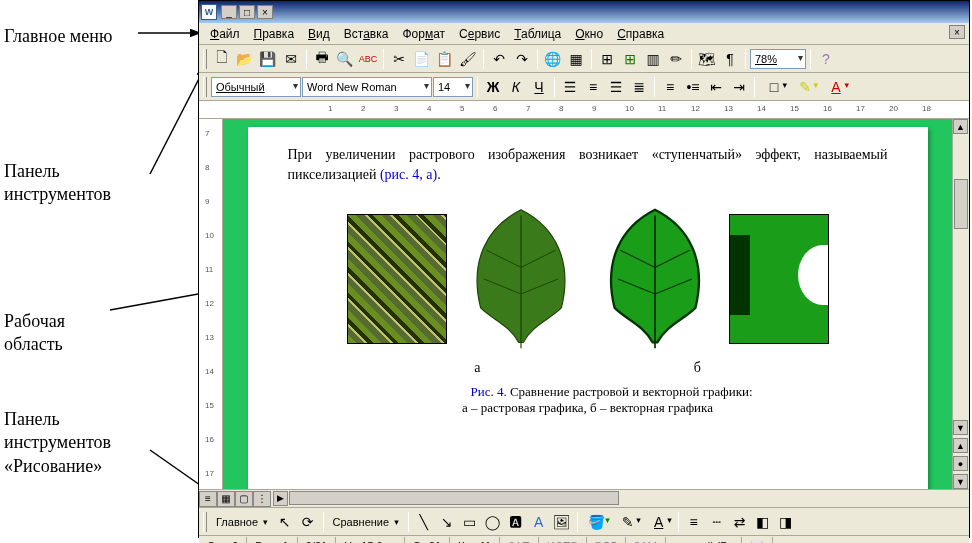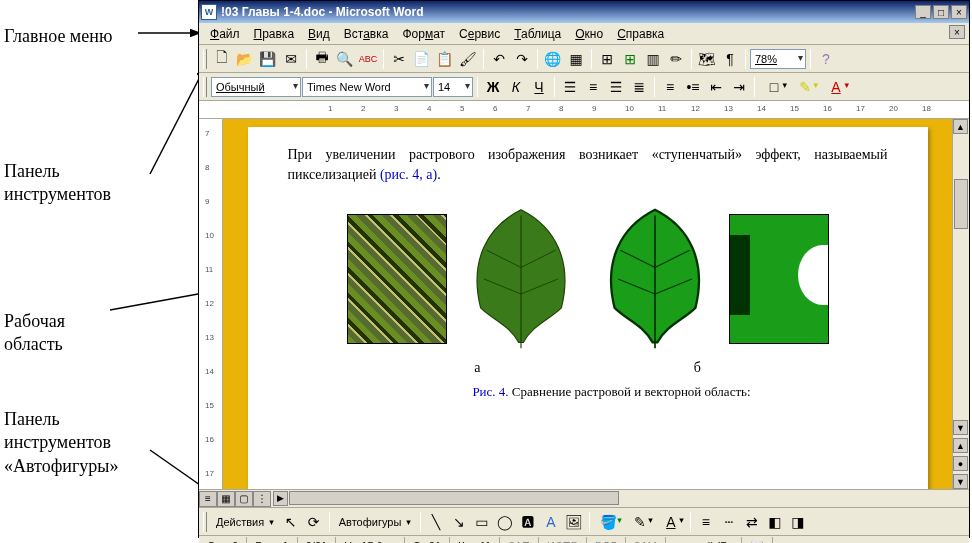--- a/index.html
+++ b/index.html
@@ -28,21 +28,21 @@
   .tcombo { height: 20px; background: #fff; border: 1px solid #7f9db9; padding: 1px 16px 1px 4px; font-size: 11px; position: relative; display:flex; align-items:center;}
   .tcombo::after { content: "▾"; position: absolute; right: 2px; top: 2px; font-size: 10px; color:#333;}
   .zoom-combo { width: 56px; text-decoration: underline; }
   
   .ruler-h { height: 18px; background: #fff; border-bottom: 1px solid #aca899; position: relative; font-size:8px; color:#555;}
   .ruler-h-inner { position:absolute; left:30px; right:20px; top:0; bottom:0; display:flex; align-items:center;}
   .ruler-num { position:absolute; top:3px; font-size:8px;}
   
   .workarea { display: flex; height: 370px; background: #808080; }
   .ruler-v { width: 24px; background: #fff; border-right: 1px solid #aca899; position:relative;}
-  .docview { flex: 1; background: #eab308; overflow: hidden; position: relative; }
+  .docview { flex: 1; background: #22c55e; overflow: hidden; position: relative; }
   .page { background: #fff; margin: 8px auto 0; width: 680px; min-height: 370px; box-shadow: 2px 2px 4px rgba(0,0,0,.3); padding: 18px 40px; position:relative;}
   .doc-text { font-family: "Times New Roman", serif; font-size: 14px; color: #000; text-align: justify; line-height:1.4;}
   .doc-text .link { color: #0000cc; }
   
   .figures { display: flex; justify-content: center; gap: 14px; margin-top: 20px; align-items:center;}
   .fig { width: 100px; height: 130px; border: 1px solid #000; position: relative; }
   .pixelated { background:
     repeating-linear-gradient(45deg, #6b8e23 0 6px, #556b2f 6px 12px, #c0c070 12px 14px, #223300 14px 18px);
     image-rendering: pixelated;
   }
@@ -87,41 +87,40 @@
     <span>Панель</span><br>
     <span>инструментов</span><br>
   </div>
   <div class="label-block" style="top:310px; left:4px;">
     <span>Рабочая</span><br>
     <span>область</span>
   </div>
   <div class="label-block" style="top:408px; left:4px;">
     <span>Панель</span><br>
     <span>инструментов</span><br>
-    <span>«Автофигуры»</span>
+    <span>«Рисование»</span>
   </div>
 </div>
 
 <svg style="position:absolute; left:0; top:0; width:972px; height:543px; pointer-events:none;">
   <defs>
       <marker id="ah" markerWidth="8" markerHeight="8" refX="7" refY="3" orient="auto">
         <path d="M0,0 L8,3 L0,6 Z" fill="#000"></path>
       </marker>
     </defs>
   <line x1="138" y1="33" x2="200" y2="33" stroke="#000" stroke-width="1.5" marker-end="url(#ah)"></line>
   <line x1="150" y1="174" x2="205" y2="67" stroke="#000" stroke-width="1.5" marker-end="url(#ah)"></line>
   <line x1="110" y1="310" x2="330" y2="270" stroke="#000" stroke-width="1.5" marker-end="url(#ah)"></line>
   <line x1="150" y1="450" x2="210" y2="492" stroke="#000" stroke-width="1.5" marker-end="url(#ah)"></line>
 </svg>
 
 <div class="app-window">
 
   <div class="titlebar">
     <div class="titlebar-icon">W</div>
-    <div class="titlebar-text">!03 Главы 1-4.doc - Microsoft Word</div>
     <div class="titlebar-btns">
       <div class="titlebar-btn">_</div>
       <div class="titlebar-btn">□</div>
       <div class="titlebar-btn">×</div>
     </div>
   </div>
 
   <div class="menubar">
     <div class="menu-item"><u>Ф</u><span>айл</span></div>
     <div class="menu-item"><u>П</u>равка</div>
@@ -166,21 +165,21 @@
     <div class="tbtn">¶</div>
     <div class="tsep"></div>
     <div class="tcombo zoom-combo">78%</div>
     <div class="tsep"></div>
     <div class="tbtn" style="color:#97b;">?</div>
   </div>
 
   <div class="toolbar">
     <div class="toolbar-handle"></div>
     <div class="tcombo" style="width:90px;text-decoration:underline;">Обычный</div>
-    <div class="tcombo" style="width:130px;">Times New Word</div>
+    <div class="tcombo" style="width:130px;">Word New Roman</div>
     <div class="tcombo" style="width:40px;">14</div>
     <div class="tsep"></div>
     <div class="tbtn">
         <b>Ж</b>
       </div>
     <div class="tbtn">
         <i>К</i>
       </div>
     <div class="tbtn">
         <u>Ч</u>
@@ -268,21 +267,22 @@
           <div class="fig vector-box">
             <div class="dark"></div>
               <div class="curve"></div>
           </div>
         </div>
         <div class="fig-labels">
           <span style="margin-left:80px;">а</span>
           <span style="margin-right:80px;">б</span>
         </div>
         <div class="caption">
-          <span class="fignum">Рис. 4.</span><span> Сравнение растровой и векторной область:</span><br>
+          <span class="fignum">Рис. 4.</span><span> Сравнение растровой и векторной графики:</span><br>
+          <span>а – растровая графика, б – векторная графика</span>
         </div>
       </div>
     </div>
     <div class="scroll-v">
       <div class="scroll-btn" style="top:0">▲</div>
       <div class="scroll-thumb" style="top:60px; height:50px;"></div>
       <div class="scroll-btn" style="bottom:54px">▼</div>
       <div class="scroll-btn" style="bottom:36px">▲</div>
       <div class="scroll-btn" style="bottom:18px">●</div>
       <div class="scroll-btn" style="bottom:0">▼</div>
@@ -296,25 +296,25 @@
     <div class="viewbtn">⋮</div>
     <div class="hscroll">
       <div class="scroll-btn" style="left:0">◀</div>
       <div class="scroll-thumb" style="left:16px; width:330px;"></div>
       <div class="scroll-btn" style="right:0">▶</div>
     </div>
   </div>
 
   <div class="drawbar">
     <div class="toolbar-handle"></div>
-    <div class="draw-combo">Действия</div>
+    <div class="draw-combo">Главное</div>
     <div class="tbtn">↖</div>
     <div class="tbtn">⟳</div>
     <div class="tsep"></div>
-    <div class="draw-combo">Автофигуры</div>
+    <div class="draw-combo">Сравнение</div>
     <div class="tsep"></div>
     <div class="tbtn">╲</div>
     <div class="tbtn">↘</div>
     <div class="tbtn">▭</div>
     <div class="tbtn">◯</div>
     <div class="tbtn">🅰</div>
     <div class="tbtn" style="color:#36c;">A</div>
     <div class="tbtn">🖼</div>
     <div class="tsep"></div>
     <div class="tbtn color-dd" style="color:#080;">🪣</div>

